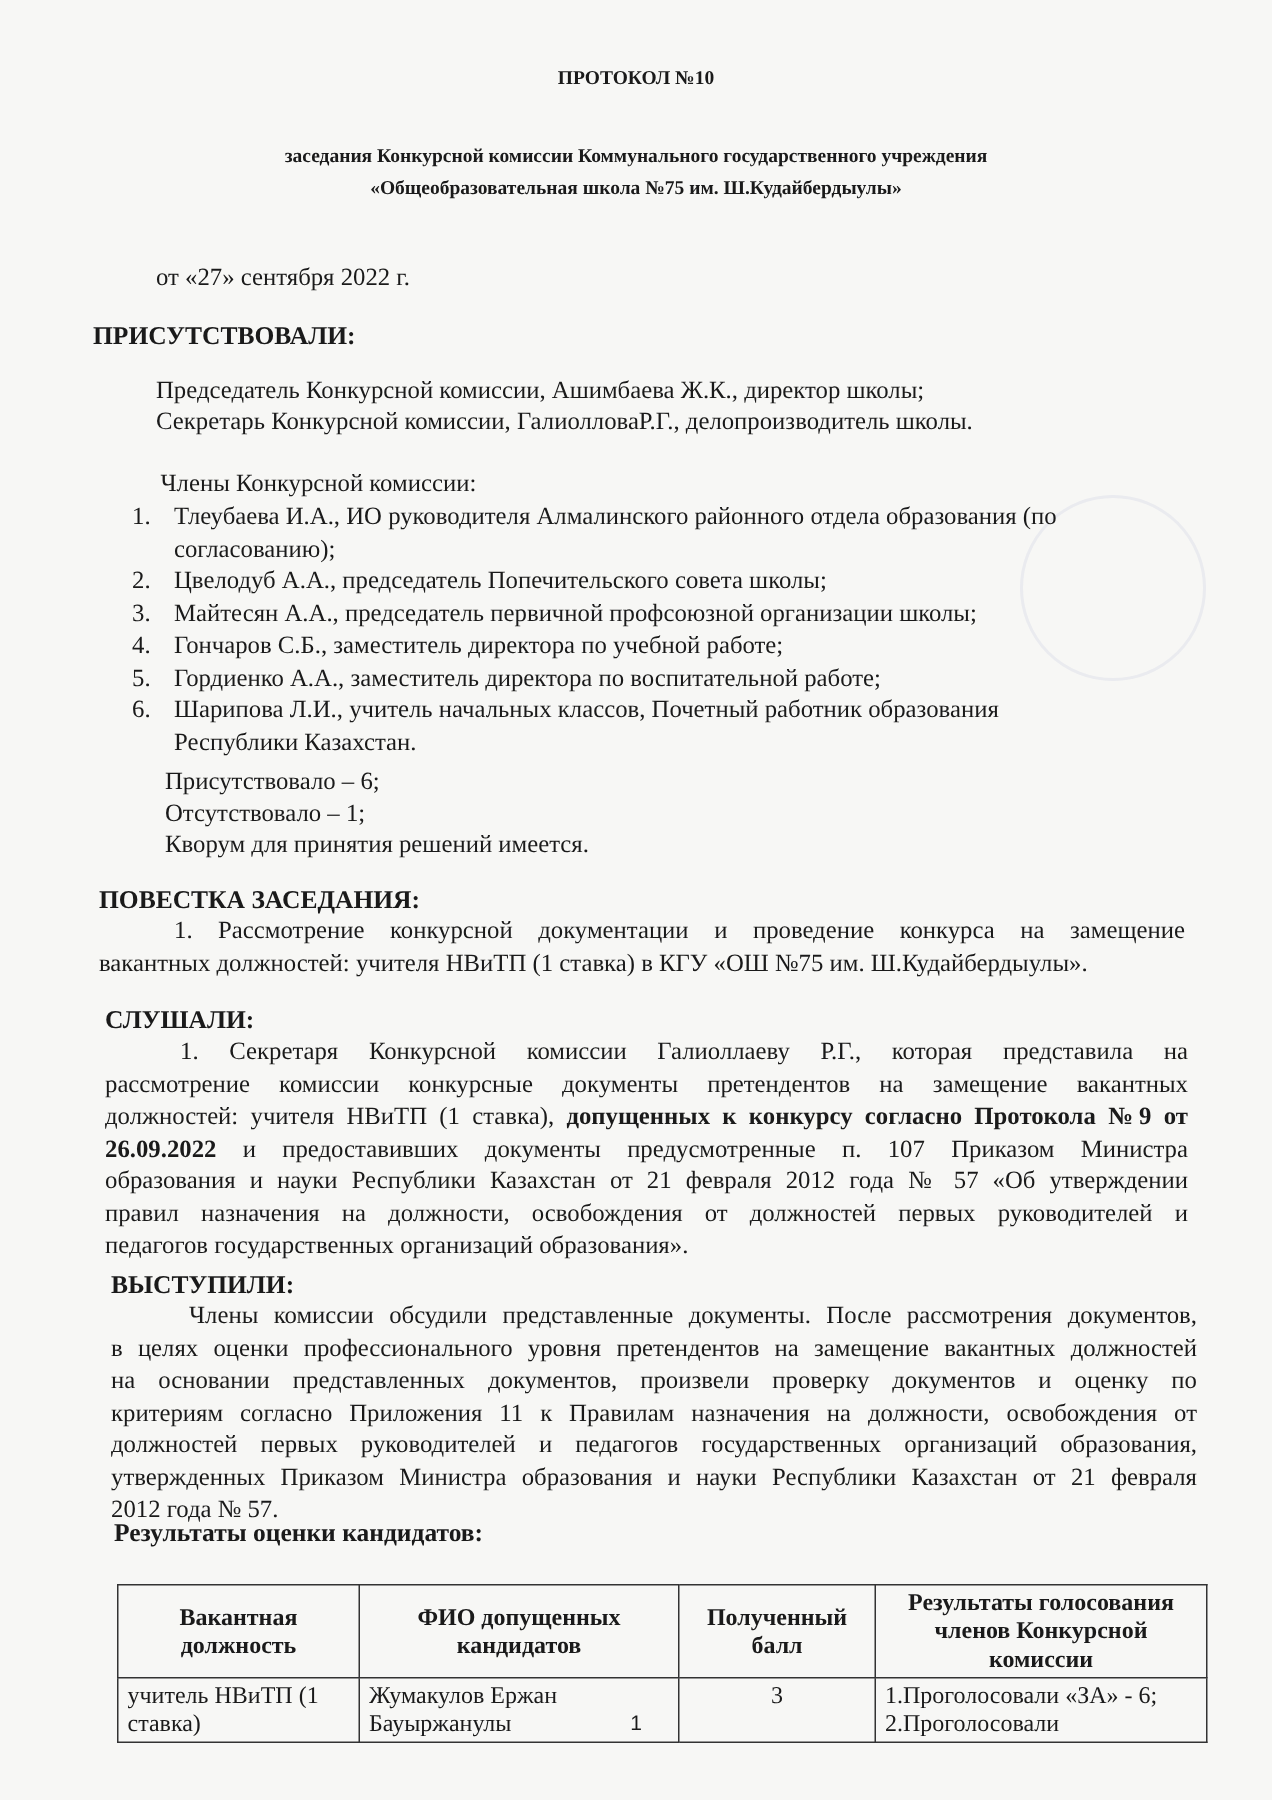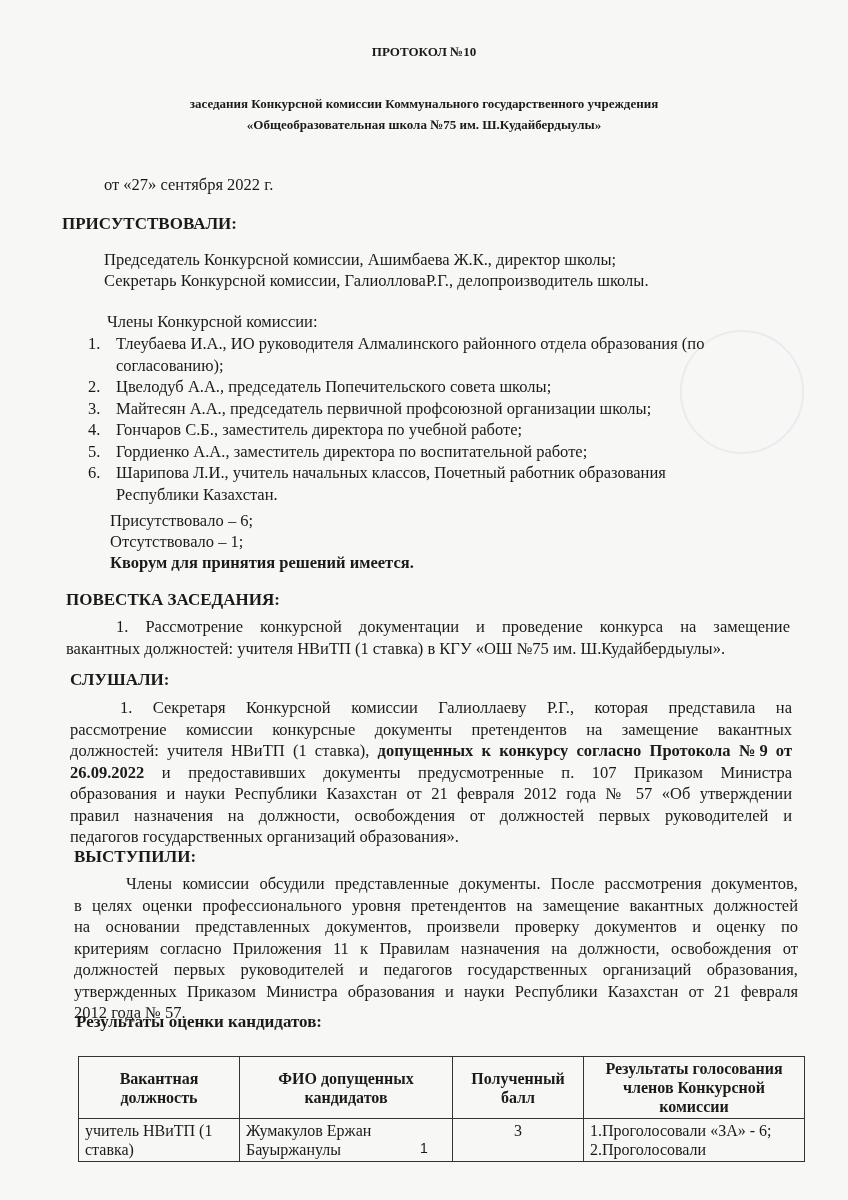--- a/index.html
+++ b/index.html
@@ -8,23 +8,23 @@
     background: #f7f7f5;
     font-family: "Liberation Serif", serif;
     color: #1a1a1a;
     position: relative;
   }
   .page { position: absolute; left: 0; top: 0; width: 848px; height: 1200px; }
   .abs { position: absolute; white-space: nowrap; }
   .title { font-weight: bold; font-size: 13px; }
   .center { left: 0; width: 848px; text-align: center; }
   .txt { font-size: 16.5px; margin-left: 44px; }
-  .b { font-weight: bold; }
+  .b { font-weight: normal; }
   .h { font-weight: bold; font-size: 17px; }
-  .para { position: absolute; font-size: 16.5px; text-align: justify; line-height: 21.5px; margin-top: 7px; }
+  .para { position: absolute; font-size: 16.5px; text-align: justify; line-height: 21.5px; }
   .para .ln { display: block; text-align: justify; text-align-last: justify; white-space: nowrap; height: 21.5px; }
   .para .ln.last { text-align-last: left; }
   ol.members { position: absolute; left: 88px; top: 333px; margin: 0; padding: 0; list-style: none; font-size: 16.5px; line-height: 21.5px; }
   ol.members li { position: relative; padding-left: 28px; }
   ol.members li .num { position: absolute; left: 0; }
   table.results { position: absolute; left: 78px; top: 1031px; border-collapse: collapse; font-size: 16px; margin-top: 25px; }
   table.results td, table.results th { border: 1px solid #333; vertical-align: top; padding: 2px 6px; line-height: 19px; }
   table.results th { font-weight: bold; text-align: center; vertical-align: middle; }
   .pagenum { position: absolute; left: 0; width: 848px; text-align: center; top: 1140px; font-family: "Liberation Sans", sans-serif; font-size: 14px; }
   .stamp { position: absolute; left: 680px; top: 330px; width: 120px; height: 120px; border-radius: 50%; border: 2px solid rgba(140,150,200,0.12); }

